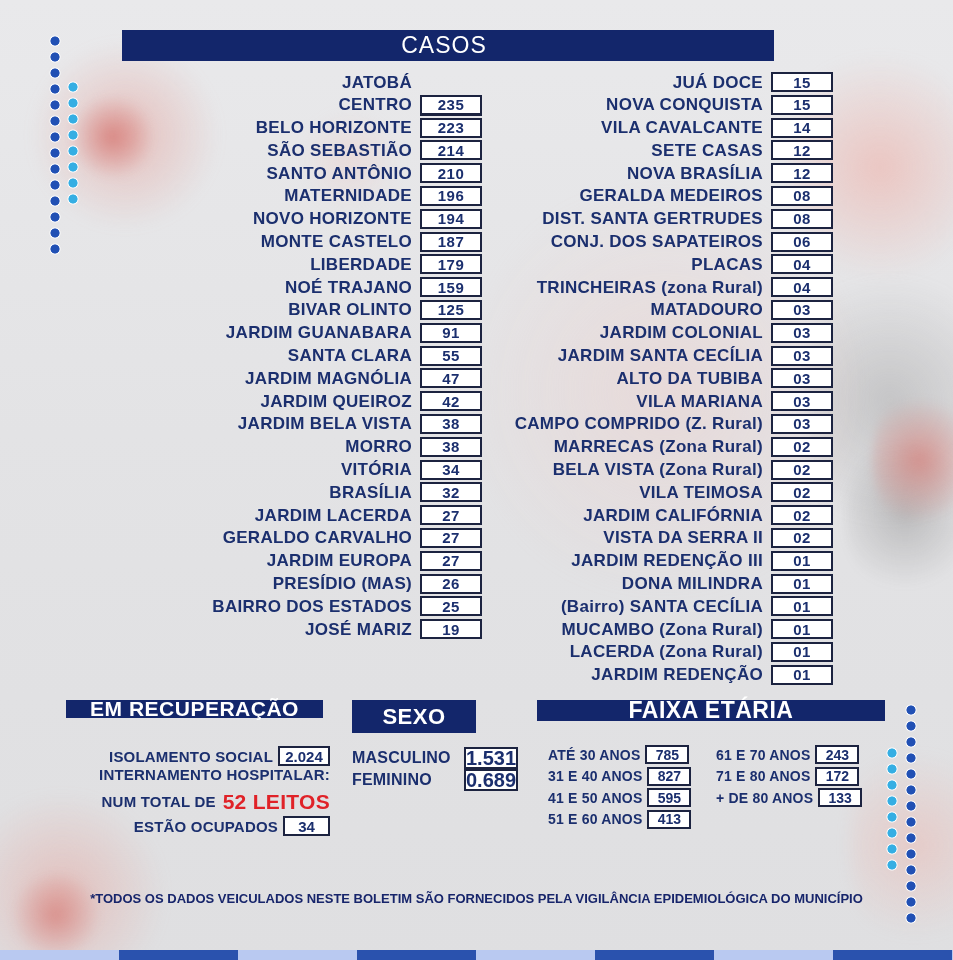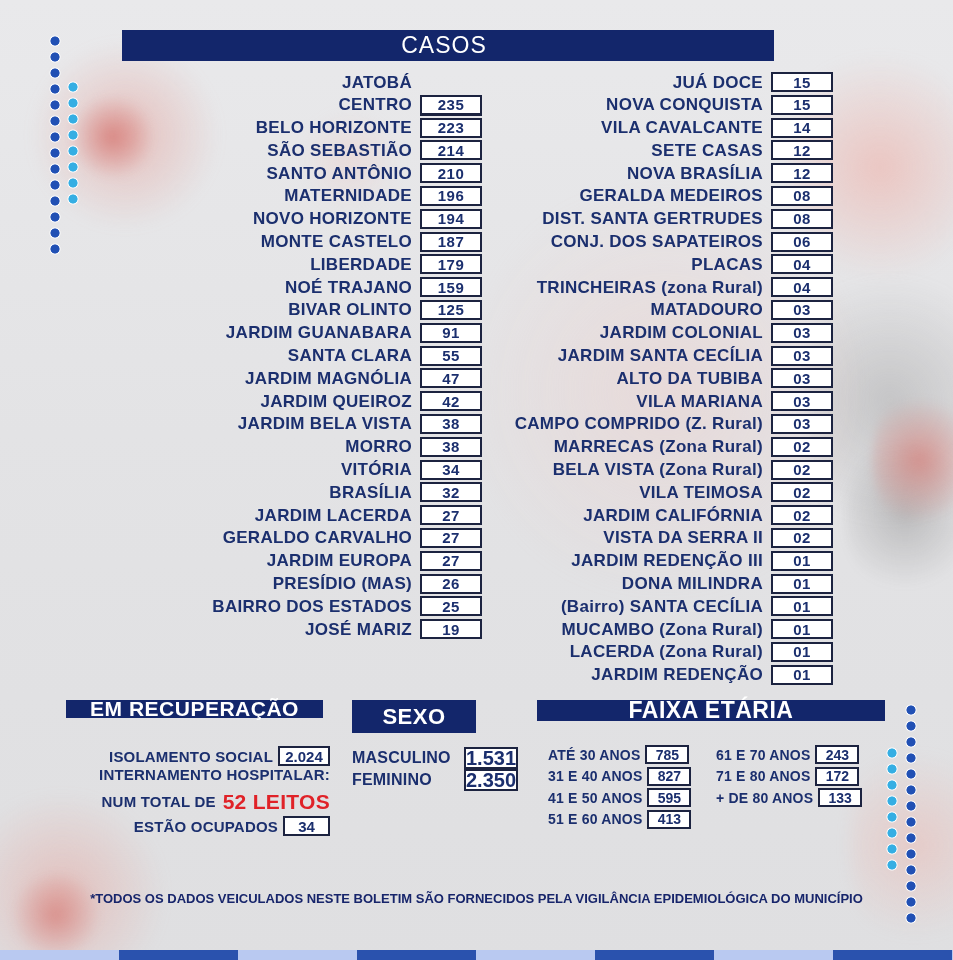--- a/index.html
+++ b/index.html
@@ -396,21 +396,21 @@
 
   <div class="sex-content">
 
       <div class="sex-row">
         <span class="sex-label">MASCULINO</span>
         <span class="sex-box">1.531</span>
       </div>
 
       <div class="sex-row">
         <span class="sex-label">FEMININO</span>
-        <span class="sex-box">2.350</span>
+        <span class="sex-box">0.689</span>
       </div>
     </div>
 
   <div class="age-content">
     <div class="age-col-a">
 
         <div class="age-row">
           <span class="age-label">ATÉ 30 ANOS</span>
           <span class="age-box">785</span>
         </div>

